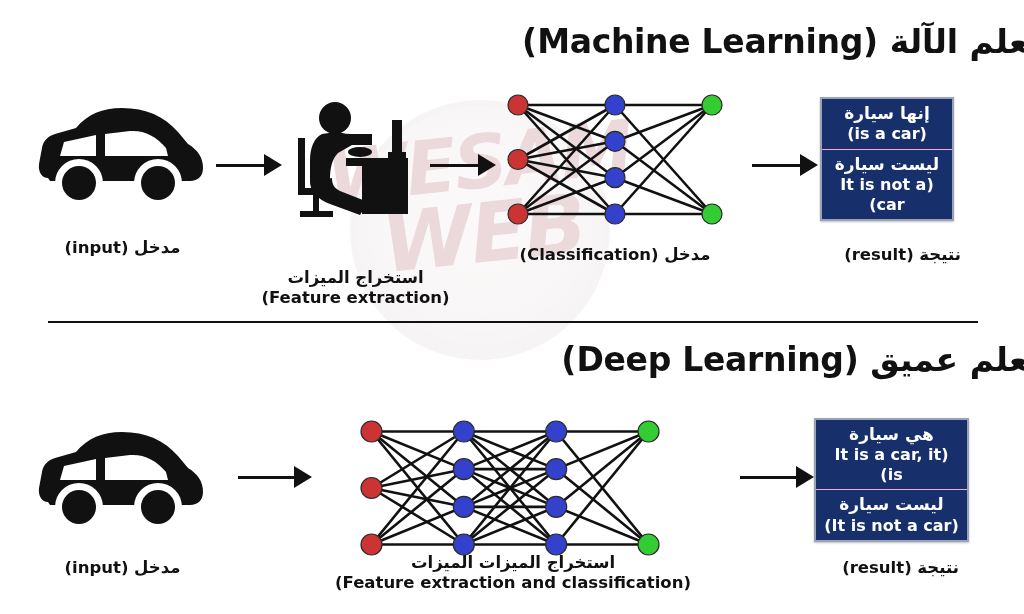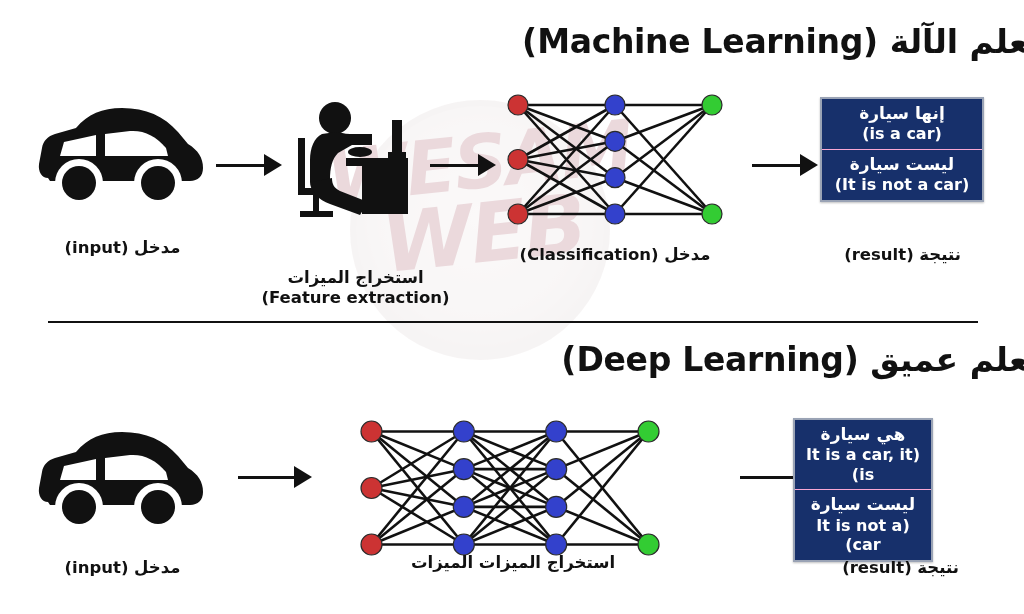--- a/index.html
+++ b/index.html
@@ -204,21 +204,21 @@
 <div class="caption inline" style="left:470px; top:245px; width:290px;">
   <span class="ar">مدخل</span>
   <span class="en">(Classification)</span>
 </div>
 
 <div class="arrow" style="left:752px; top:150px; width:68px; height:30px;">
   <div class="shaft" style="width:50px;"></div>
   <div class="head" style="left:48px;"></div>
 </div>
 
-<div class="result-box" id="ml-box" style="left:820px; top:97px; width:164px;">
+<div class="result-box" id="ml-box" style="left:820px; top:97px; width:134px;">
   <div class="result-row">
     <span class="ar">إنها سيارة</span>
     <span class="en">(is a car)</span>
   </div>
   <div class="result-row">
     <span class="ar">ليست سيارة</span>
     <span class="en">(It is not a car)</span>
   </div>
 </div>
 
@@ -302,28 +302,29 @@
     <circle cx="198.16666666666666" cy="13.5" r="10.5" fill="#3341cc" stroke="#2b2b2b" stroke-width="1.2"></circle>
     <circle cx="198.16666666666666" cy="51.166666666666664" r="10.5" fill="#3341cc" stroke="#2b2b2b" stroke-width="1.2"></circle>
     <circle cx="198.16666666666666" cy="88.83333333333333" r="10.5" fill="#3341cc" stroke="#2b2b2b" stroke-width="1.2"></circle>
     <circle cx="198.16666666666666" cy="126.5" r="10.5" fill="#3341cc" stroke="#2b2b2b" stroke-width="1.2"></circle>
     <circle cx="290.5" cy="13.5" r="10.5" fill="#33cc33" stroke="#2b2b2b" stroke-width="1.2"></circle>
     <circle cx="290.5" cy="126.5" r="10.5" fill="#33cc33" stroke="#2b2b2b" stroke-width="1.2"></circle>
   </svg>
 
 <div class="caption" style="left:318px; top:553px; width:390px;">
   <span class="ar">استخراج الميزات الميزات</span>
+  <span class="en">(Feature extraction and classification)</span>
 </div>
 
 <div class="arrow" style="left:740px; top:462px; width:80px; height:30px;">
   <div class="shaft" style="width:58px;"></div>
   <div class="head" style="left:56px;"></div>
 </div>
 
-<div class="result-box" id="dl-box" style="left:793px; top:418px; width:140px;">
+<div class="result-box" id="dl-box" style="left:814px; top:418px; width:155px;">
   <div class="result-row">
     <span class="ar">هي سيارة</span>
     <span class="en">(It is a car, it is)</span>
   </div>
   <div class="result-row">
     <span class="ar">ليست سيارة</span>
     <span class="en">(It is not a car)</span>
   </div>
 </div>
 

